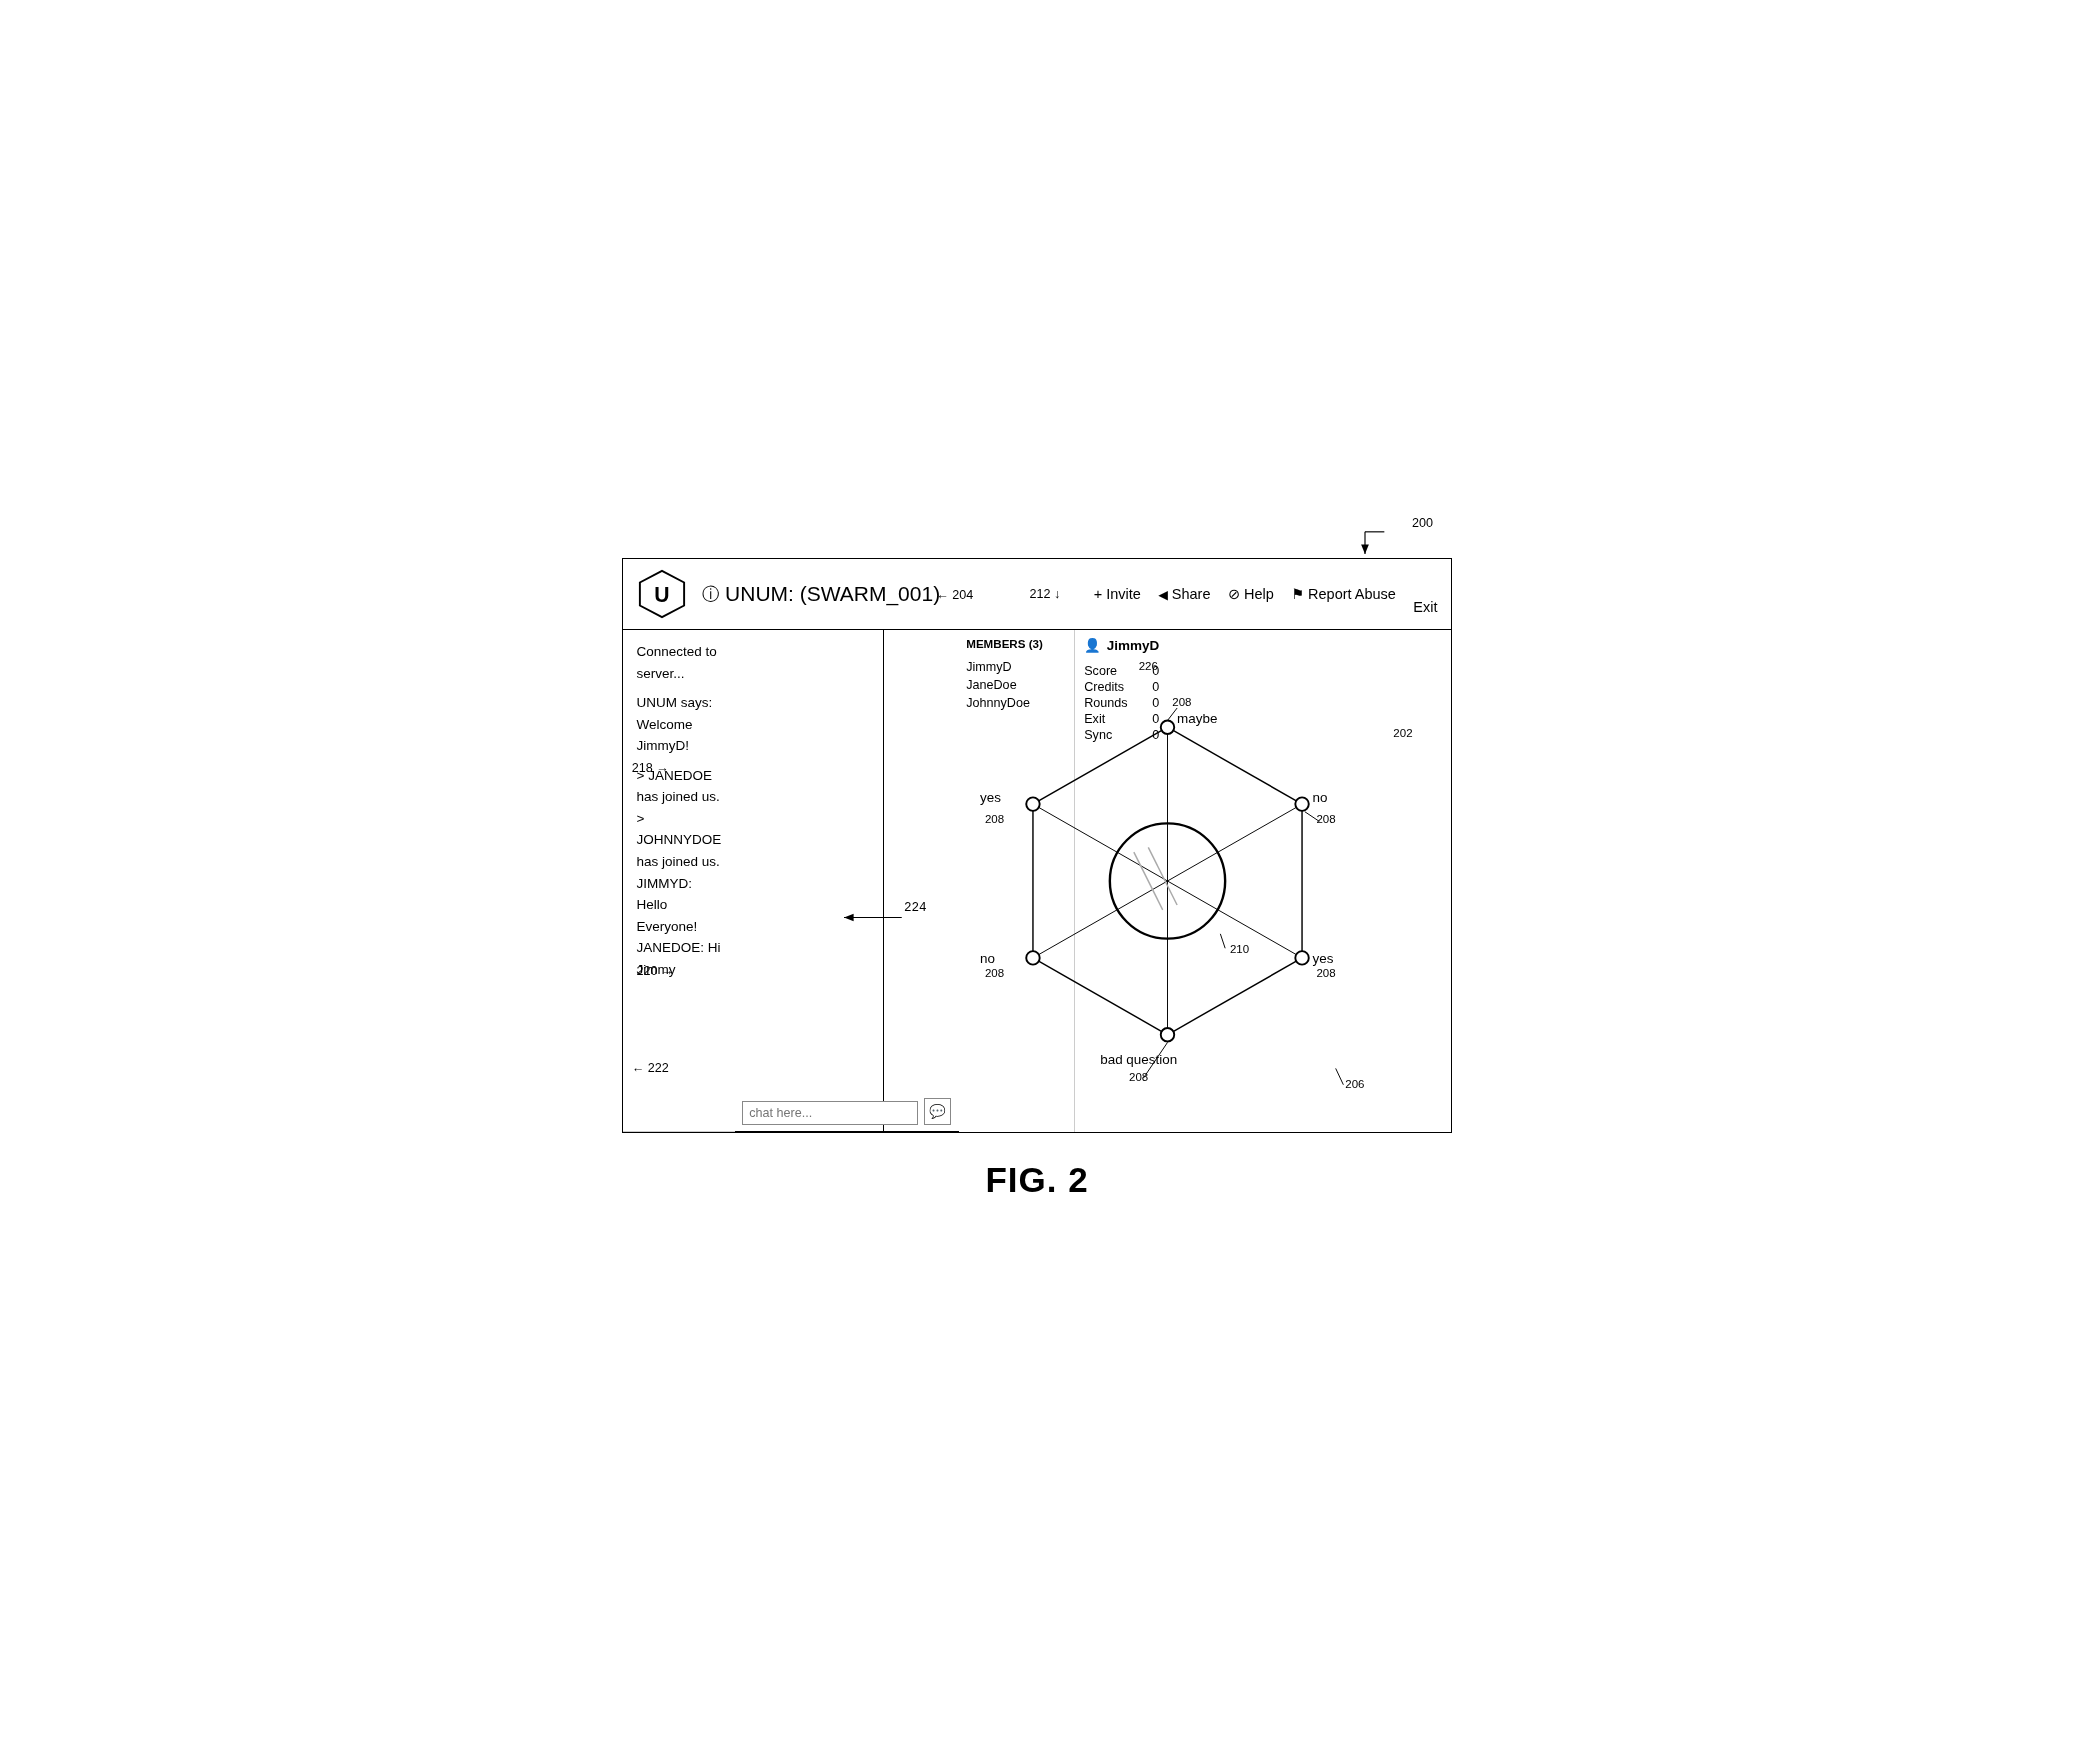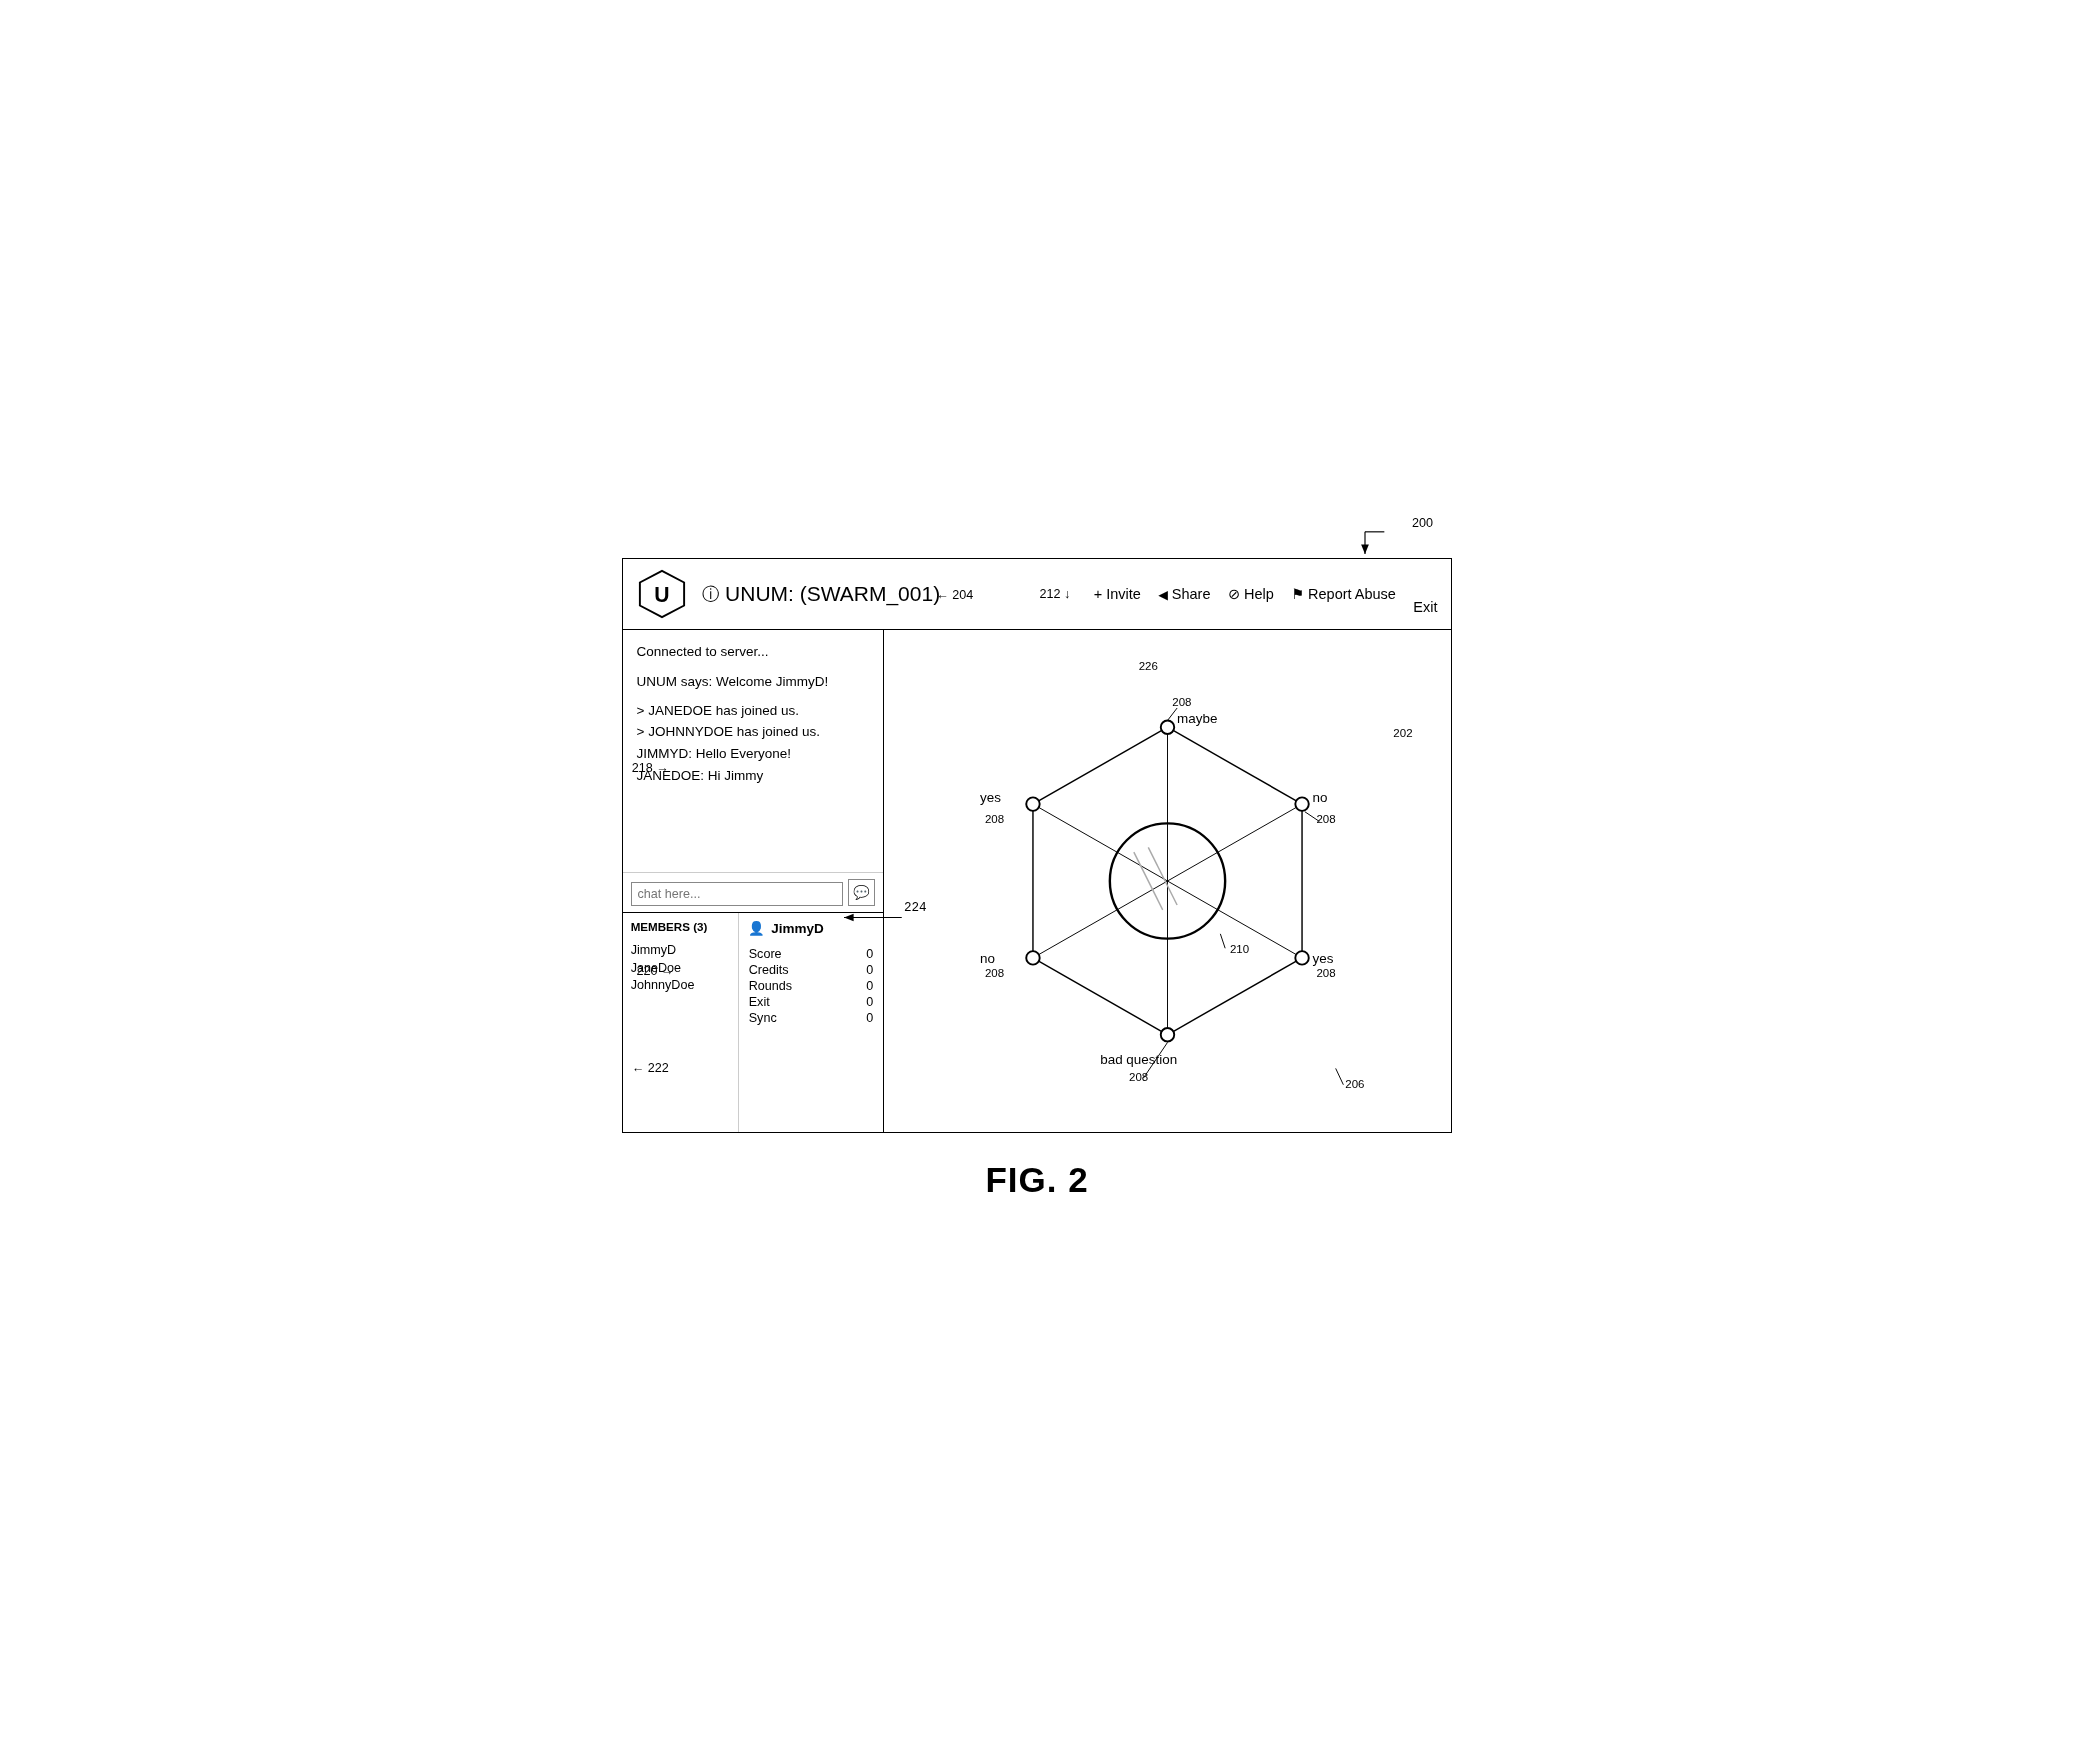--- a/index.html
+++ b/index.html
@@ -111,21 +111,21 @@
       flex-direction: row;
       min-height: 502px;
     }
 
     
     .left-panel {
       width: 261px;
       flex-shrink: 0;
       border-right: 1.9px solid #000;
       display: flex;
-      flex-direction: column;
+      flex-direction: row;
     }
 
     .chat-messages {
       padding: 11.6px 13.5px;
       font-size: 13.5px;
       line-height: 1.6;
       flex: 1;
       border-bottom: 1px solid #ccc;
     }
 
@@ -297,21 +297,21 @@
           <span>UNUM:</span>
           <span class="swarm-paren">(SWARM_001)</span>
         </div>
 
         <div style="position:relative; display:inline-block; margin-left:-19.3px;">
           <span style="font-size:12.6px; margin-right:7.7px;">← 204</span>
         </div>
 
         <div class="header-actions">
 
-          <div style="font-size:12.6px; margin-right:6px;">212 ↓</div>
+          <div style="font-size:12.6px; margin-right:16px;">212 ↓</div>
 
           <button class="header-btn">
             <span>+</span>
             <span>Invite</span>
           </button>
 
           <button class="header-btn">
             <span style="font-size:12.6px;">◀</span>
             <span>Share</span>
           </button>

